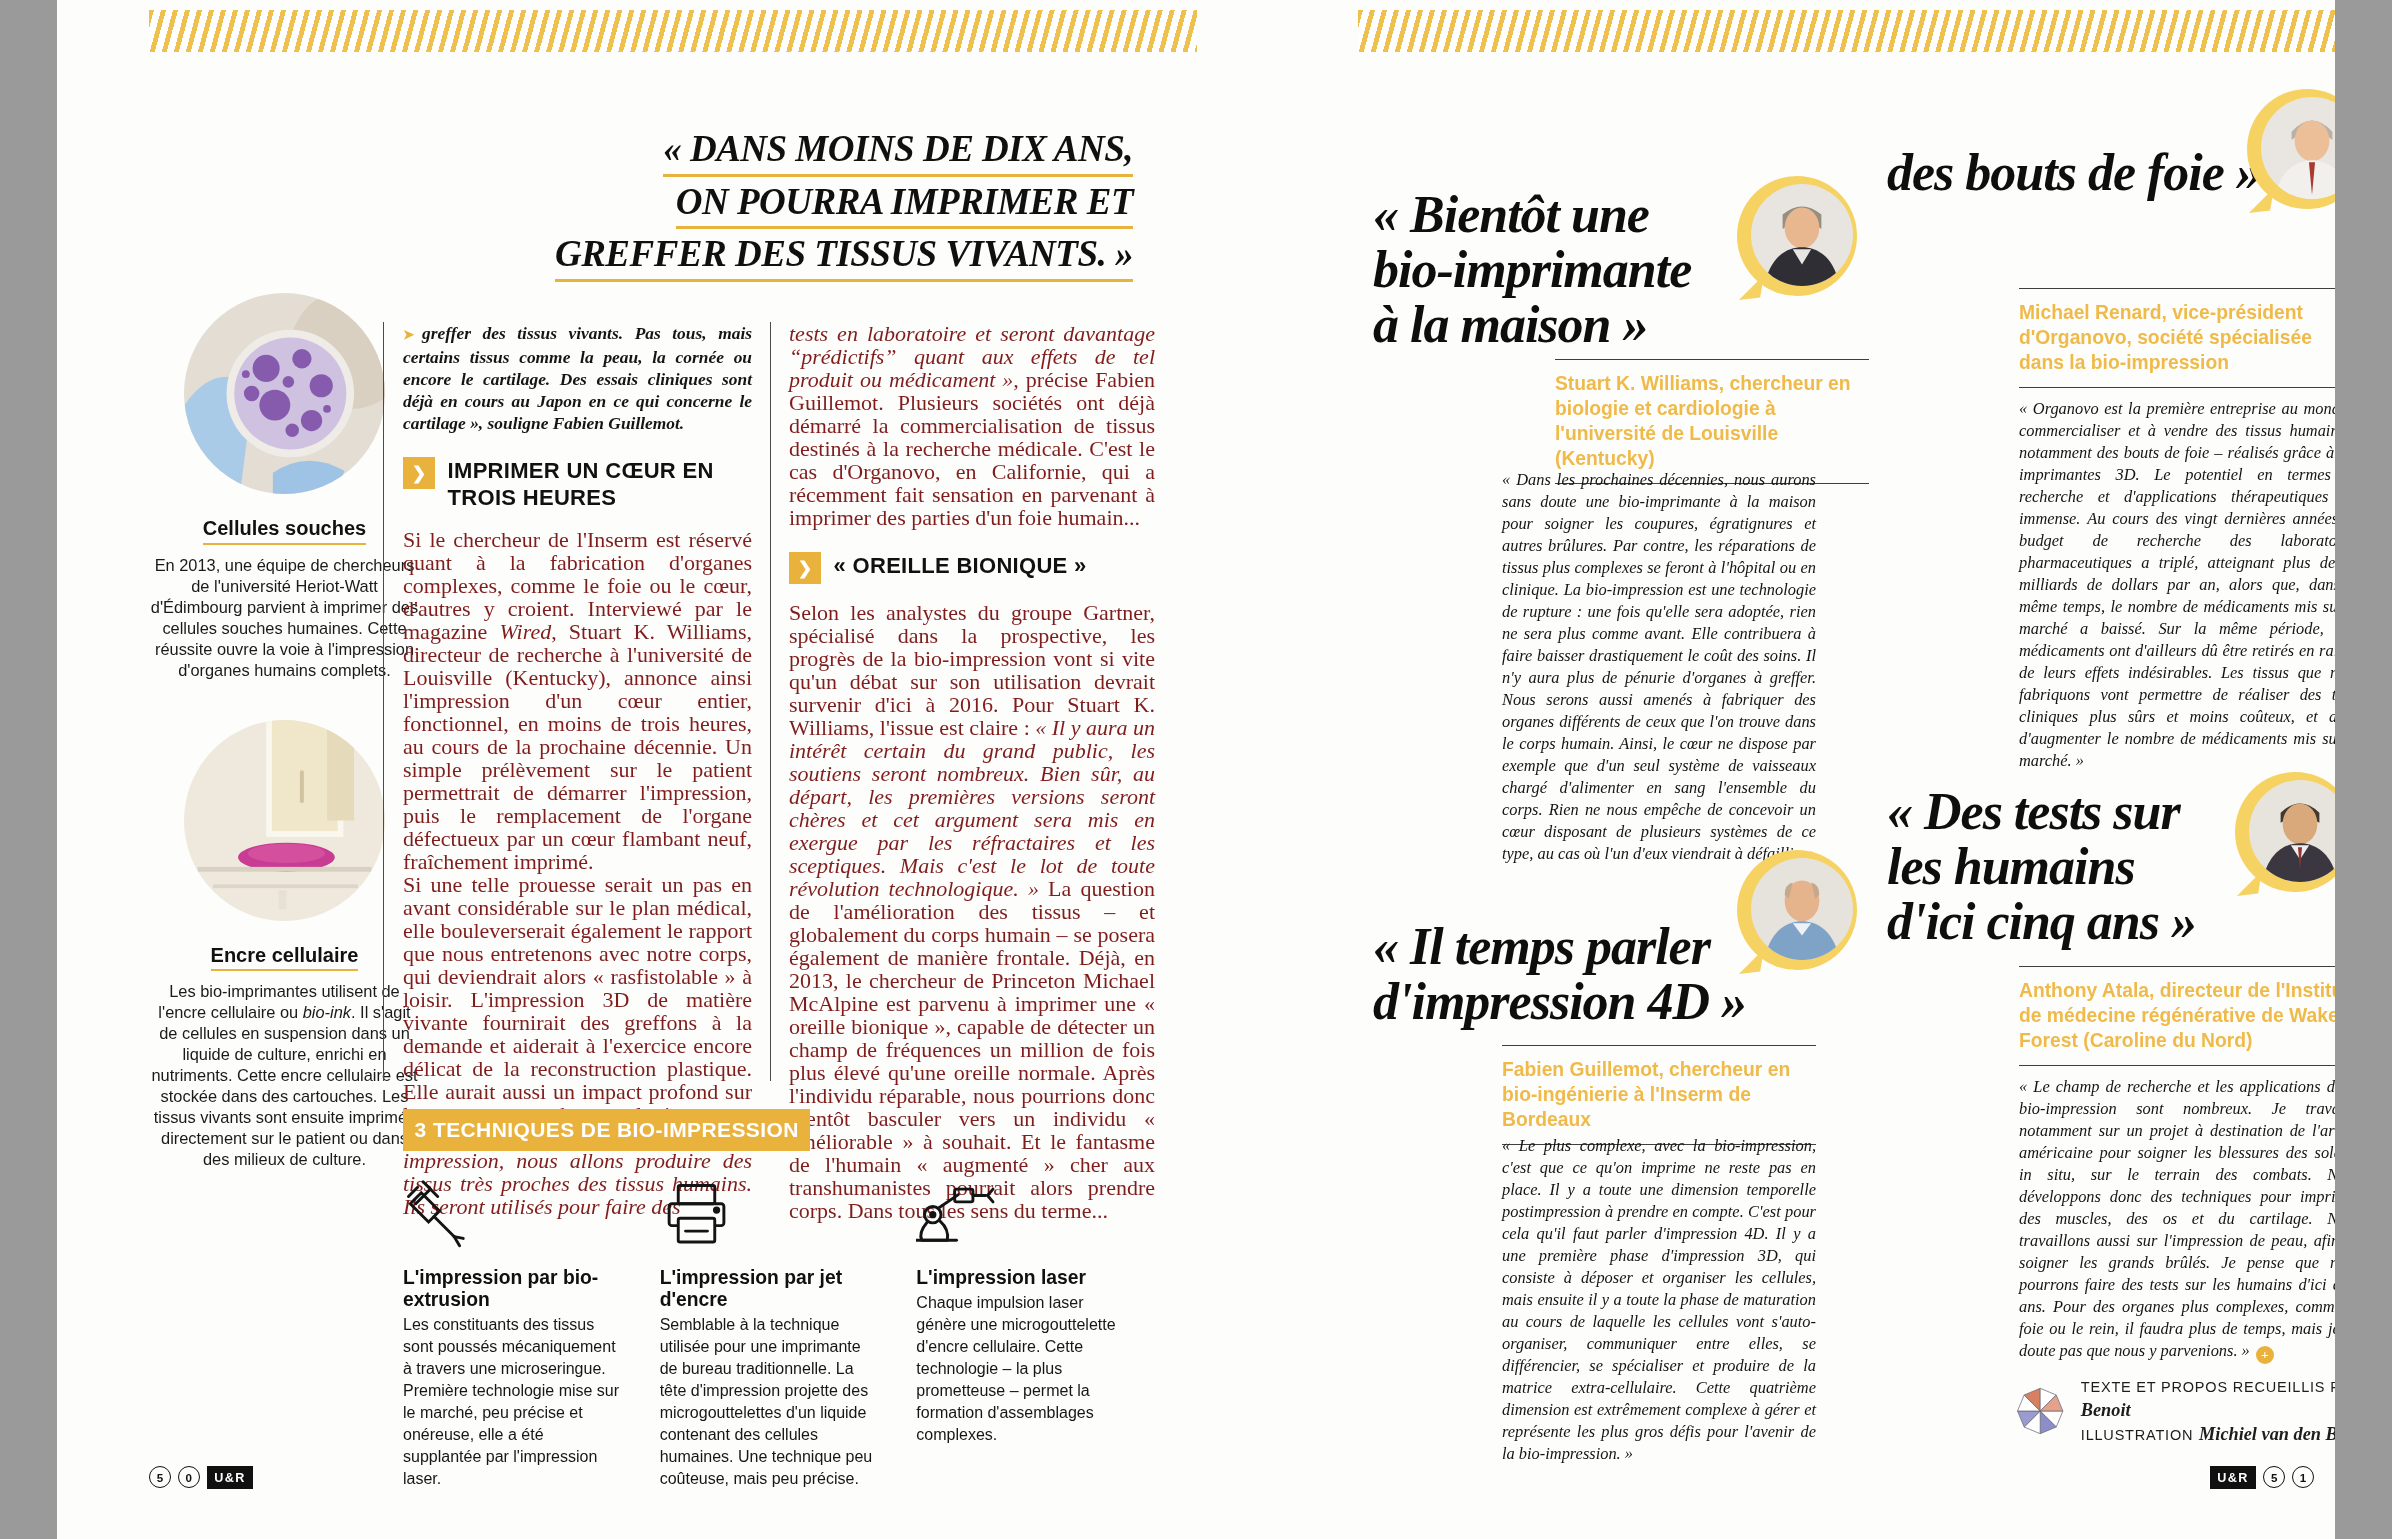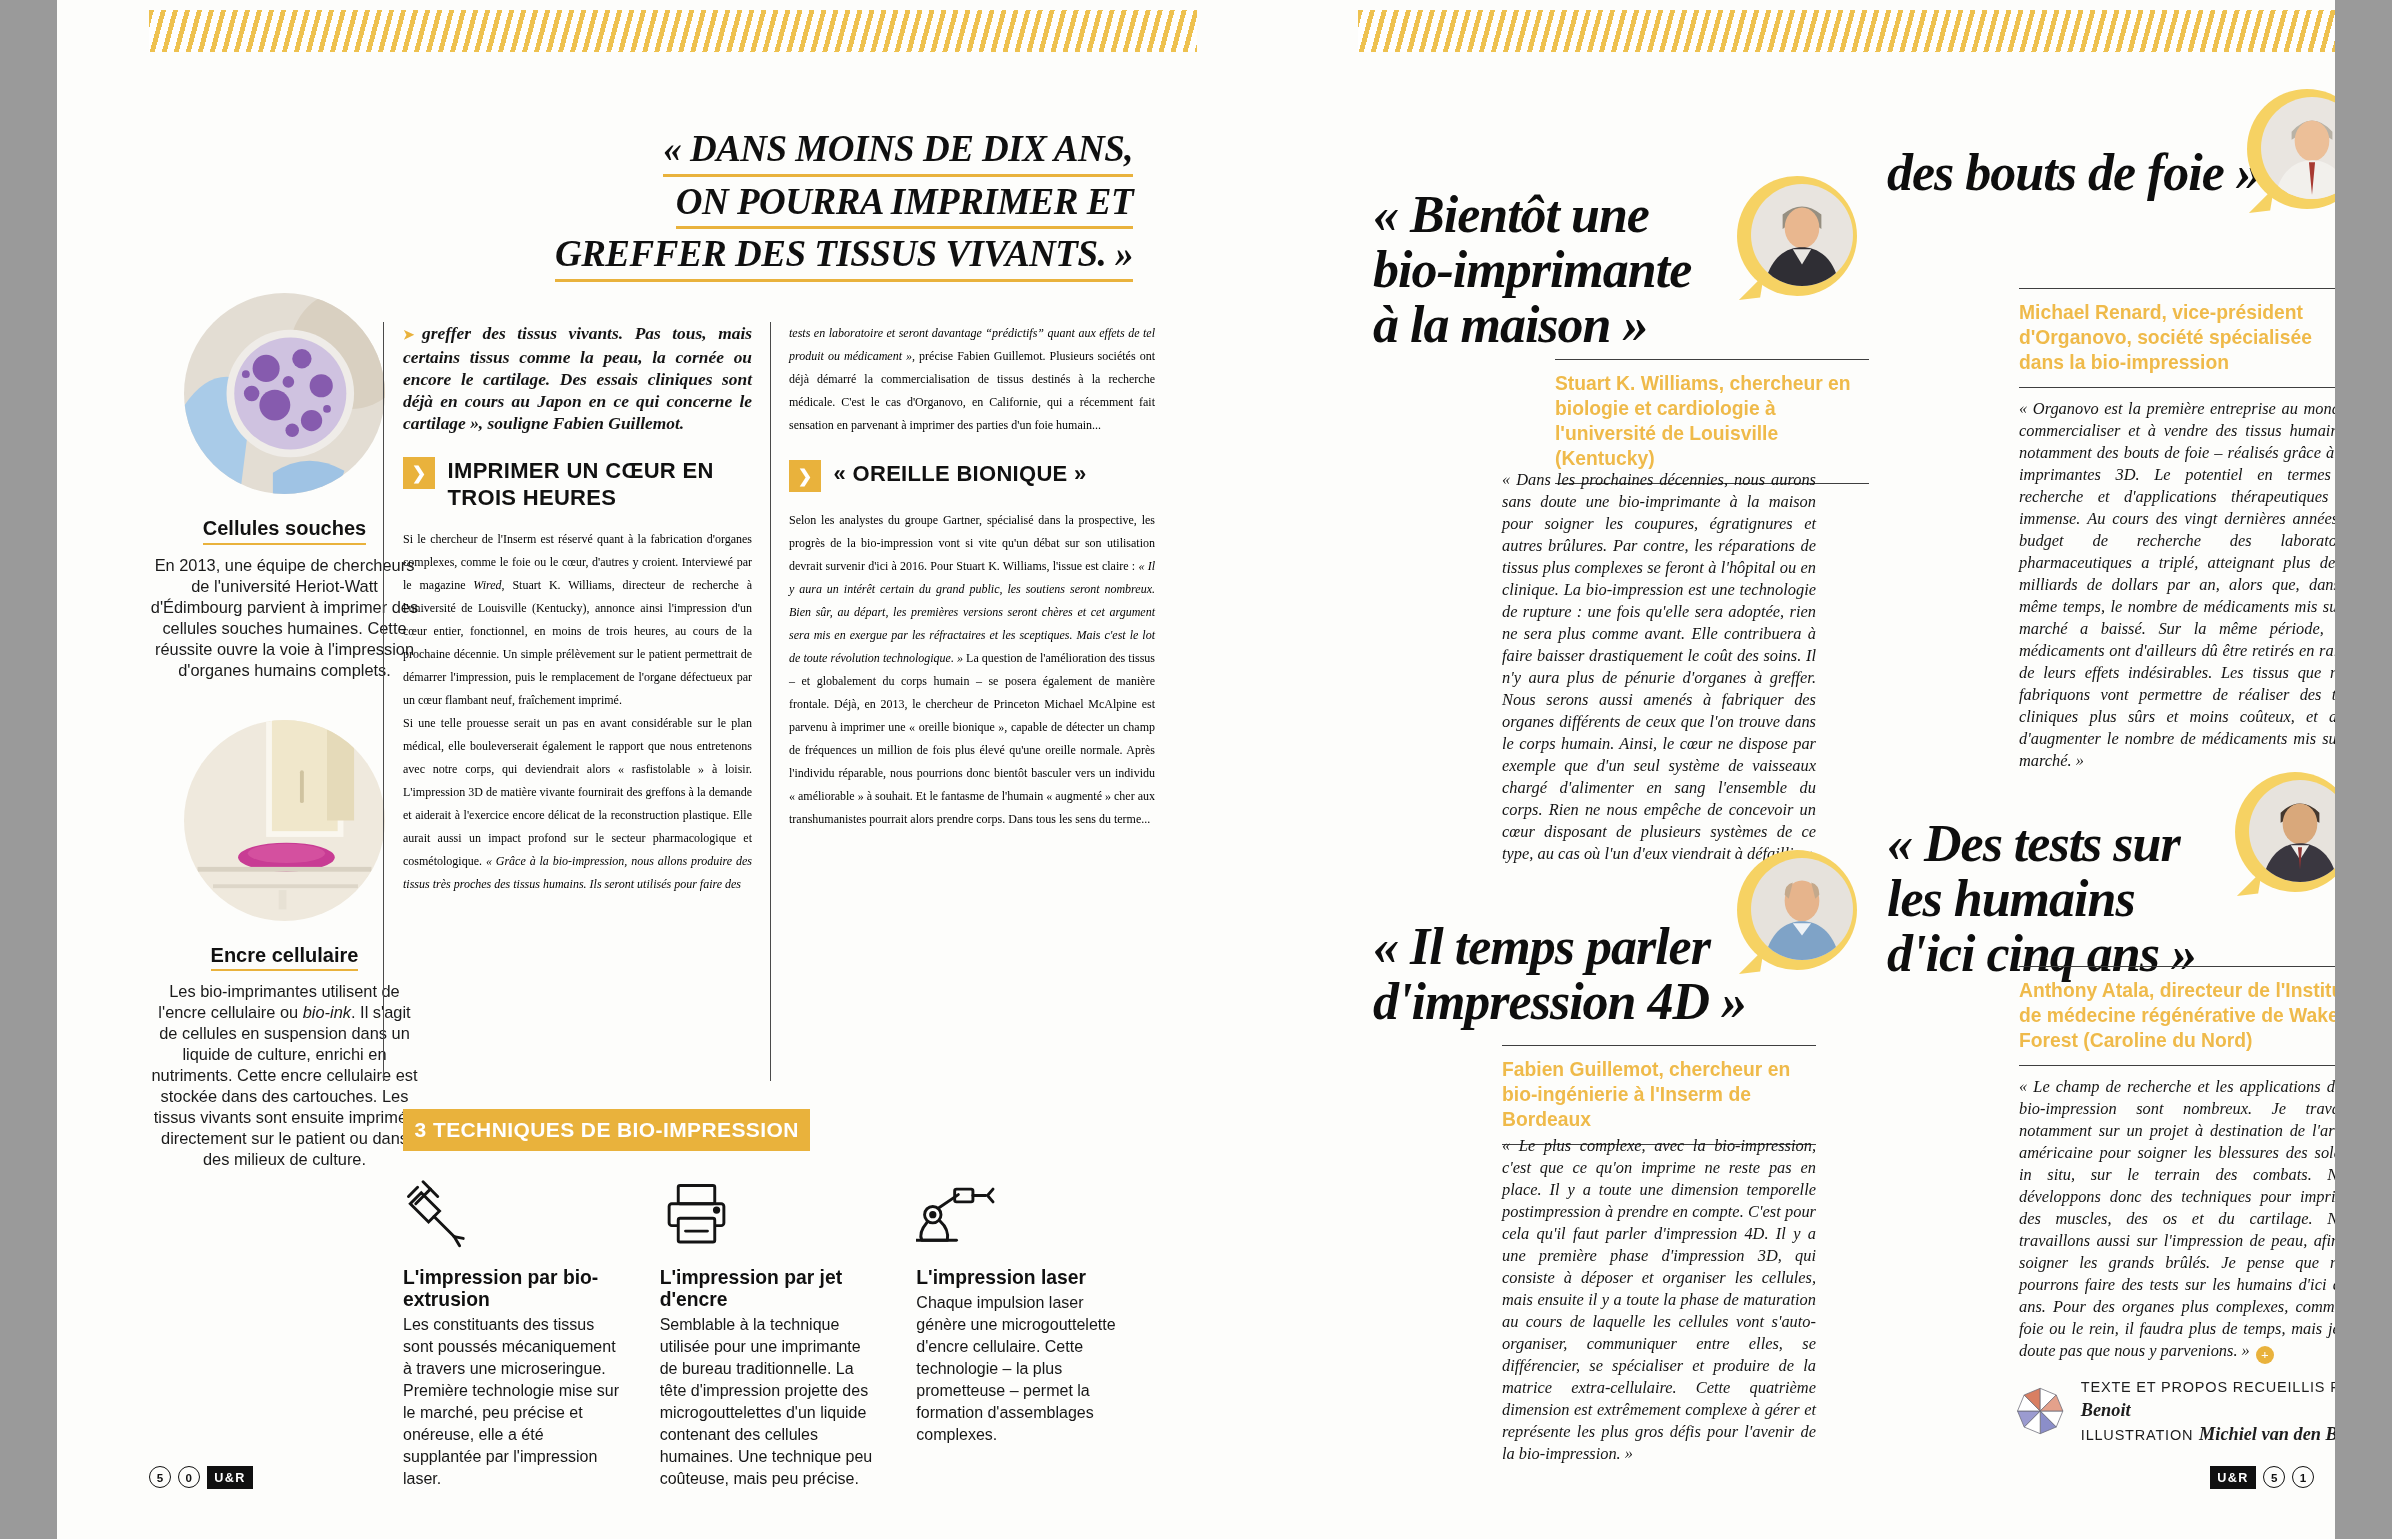--- a/index.html
+++ b/index.html
@@ -38,22 +38,22 @@
   .col{ position:absolute; top:322px; }
   .col-a{ left:346px; width:349px; }
   .col-b{ left:732px; width:366px; }
   .intro{ font-family:"Liberation Serif",serif; font-style:italic; font-weight:700;
     font-size:17.4px; line-height:22px; text-align:justify; hyphens:auto; }
   .arrow-glyph{ color:var(--accent,#e9b23c); font-style:normal; font-size:13.5px; margin-right:7.7px; }
   .subhead{ display:flex; gap:12.6px; margin:23px 0 17.4px; align-items:flex-start; }
   .subhead .box{ flex:0 0 32px; width:32px; height:32px; background:var(--accent,#e9b23c);
     color:#fff; display:flex; align-items:center; justify-content:center; font-weight:700; font-size:17.4px; }
   .subhead .txt{ font-weight:700; font-size:22px; line-height:27px; letter-spacing:0.3px; color:#111; }
-  .bodytext{ font-family:"Liberation Serif",serif; font-size:12px; line-height:23px;
-    text-align:justify; hyphens:auto; color:#000000; }
+  .bodytext{ font-family:"Liberation Serif",serif; font-size:22px; line-height:23px;
+    text-align:justify; hyphens:auto; color:#7f1d1d; }
 
   
   .banner{ position:absolute; left:346px; top:1109px; height:42px; display:inline-flex;
     align-items:center; padding:0 11.6px; background:var(--accent,#e9b23c); color:#fff;
     font-weight:700; font-size:21px; letter-spacing:0.4px; white-space:nowrap; }
   .tech-row{ position:absolute; left:346px; top:1170px; width:731px; display:grid;
     grid-template-columns:1fr 1fr 1fr; column-gap:39px; }
   .tech .ticon{ height:83px; display:flex; align-items:flex-end; }
   .tech h4{ font-size:19.3px; font-weight:700; margin:13.5px 0 3.9px; color:#101010; }
   .tech p{ font-size:16px; line-height:22px; color:#161616; }
@@ -288,21 +288,21 @@
       <path d="M30,34 Q50,12 70,34 L70,42 Q50,28 30,42 Z" fill="#b8b2a6"></path>
       <ellipse cx="50" cy="43" rx="17" ry="20" fill="#ecbf98"></ellipse>
       <path d="M13,100 C19,70 36,62 50,62 C64,62 81,70 87,100 Z" fill="#f2f0ec"></path>
       <path d="M47,64 L50,96 L53,64 Z" fill="#a83a32"></path>
     </svg>
       </div>
   </div>
   <div class="byline" style="left:1962px; top:288px; width:342px;">Michael Renard, vice-président d'Organovo, société spécialisée dans la bio-impression</div>
   <div class="quote" style="left:1962px; top:398px; width:342px;">« Organovo est la première entreprise au monde à commercialiser et à vendre des tissus humains – notamment des bouts de foie – réalisés grâce à des imprimantes 3D. Le potentiel en termes de recherche et d'applications thérapeutiques est immense. Au cours des vingt dernières années, le budget de recherche des laboratoires pharmaceutiques a triplé, atteignant plus de 50 milliards de dollars par an, alors que, dans le même temps, le nombre de médicaments mis sur le marché a baissé. Sur la même période, 150 médicaments ont d'ailleurs dû être retirés en raison de leurs effets indésirables. Les tissus que nous fabriquons vont permettre de réaliser des tests cliniques plus sûrs et moins coûteux, et ainsi d'augmenter le nombre de médicaments mis sur le marché. »</div>
 
-  <div class="sec-title" style="left:1830px; top:816px; width:502px;">
+  <div class="sec-title" style="left:1830px; top:784px; width:502px;">
     <span>« Des tests sur</span>
     <span>les humains</span>
     <span>d'ici cinq ans »</span>
   </div>
   <div class="portrait" style="left:2178px; top:772px;">
     <div class="bubble"></div>
     <div class="pic">
         <svg viewBox="0 0 100 100">
       <rect width="100" height="100" fill="#e7e3dd"></rect>
       <path d="M31,32 Q50,14 69,32 L69,42 Q50,30 31,42 Z" fill="#43372e"></path>

